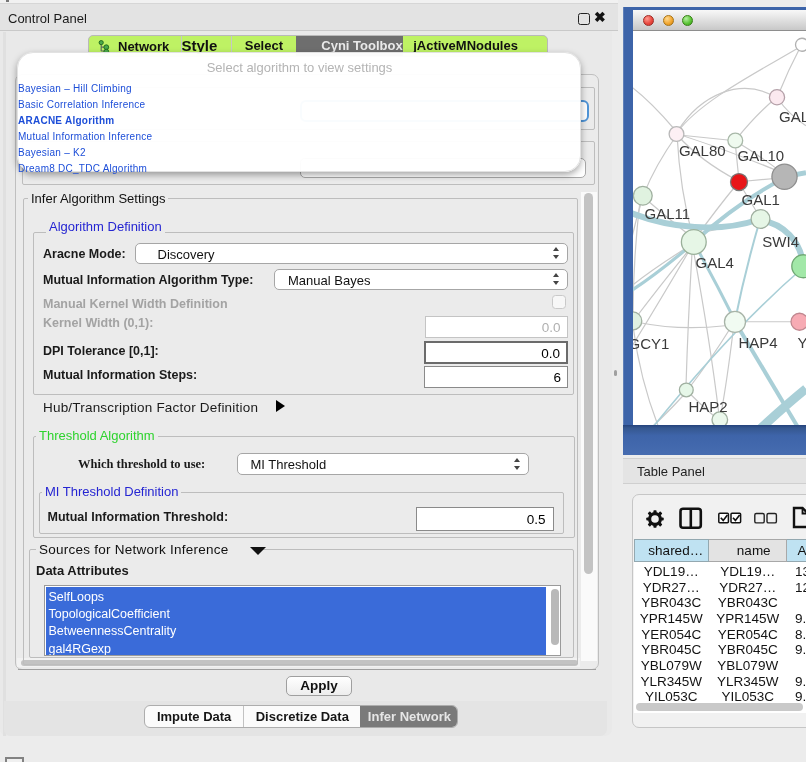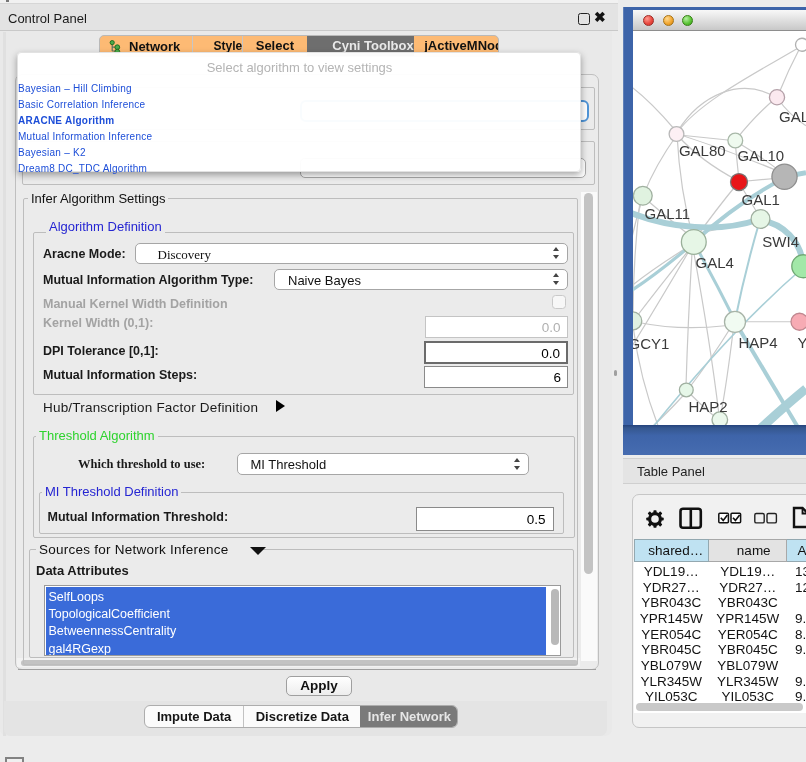--- a/index.html
+++ b/index.html
@@ -46,26 +46,26 @@
 <div class="abs" style="left:21px;top:659.5px;width:557px;height:6.5px;background:#c3c3c3;border-radius:3.5px;"></div>
 
 <div class="grp" style="left:23px;top:198px;width:555px;height:467px;"></div>
 <div class="gtitle" style="left:28px;top:191.5px;color:#111;">Infer Algorithm Settings</div>
 
 <div class="grp" style="left:33px;top:232px;width:540.5px;height:162.5px;"></div>
 <div class="gtitle" style="left:46px;top:220px;color:#2525d2;">Algorithm Definition</div>
 
 <div class="lbl" style="left:43px;top:247px;">Aracne Mode:</div>
 <div class="combo" style="left:134.5px;top:242.5px;width:433px;height:21.5px;">
-      <span class="ct" style="left:22px;font-family:Liberation Serif, serif;">Discovery</span>
+      <span class="ct" style="left:22px;">Discovery</span>
       <span class="carr"></span>
     </div>
 <div class="lbl" style="left:43px;top:272.5px;">Mutual Information Algorithm Type:</div>
 <div class="combo" style="left:274px;top:268.5px;width:294px;height:21.5px;">
-      <span class="ct" style="left:13px;">Naive Bayes</span>
+      <span class="ct" style="left:13px;">Manual Bayes</span>
       <span class="carr"></span>
     </div>
 <div class="lbl dis" style="left:43px;top:297px;">Manual Kernel Width Definition</div>
 <div class="abs" style="left:551.5px;top:295px;width:14px;height:14px;background:#f7f7f7;border:1.5px solid #c9c9c9;border-radius:3.5px;box-sizing:border-box;"></div>
 <div class="lbl dis" style="left:43px;top:315.5px;">Kernel Width (0,1):</div>
 <div class="fld" style="left:424.5px;top:316px;width:143px;height:21.5px;border:1px solid #c4c4c4;color:#b0b0b0;padding:3px 6px 0 0;">0.0</div>
 <div class="lbl" style="left:43px;top:344px;">DPI Tolerance [0,1]:</div>
 <div class="fld" style="left:424px;top:340.5px;width:144px;height:23px;border:2px solid #6b6b6b;padding:3px 6px 0 0;">0.0</div>
 <div class="lbl" style="left:43px;top:368px;">Mutual Information Steps:</div>
 <div class="fld" style="left:424px;top:366px;width:144px;height:22px;border:1.5px solid #8a8a8a;padding:3px 6px 0 0;">6</div>
@@ -98,24 +98,24 @@
 
 <div class="abs" style="left:144px;top:705px;width:313.5px;height:23px;background:#fbfbfb;border:1px solid #adadad;border-radius:6px;box-sizing:border-box;overflow:hidden;">
 <div class="abs" style="left:0;top:0;width:99.3px;height:23px;text-align:center;font-size:13px;font-weight:600;color:#151515;line-height:22px;border-right:1px solid #c2c2c2;box-sizing:border-box;">Impute Data</div>
 <div class="abs" style="left:99.3px;top:0;width:116px;height:23px;text-align:center;font-size:13px;font-weight:600;color:#151515;line-height:22px;">Discretize Data</div>
 <div class="abs" style="left:215.3px;top:0;width:98.2px;height:23px;background:#7a7a7a;text-align:center;font-size:13px;font-weight:600;color:#e6e6e6;line-height:22px;">Infer Network</div>
 </div>
 
 <div class="abs" style="left:4.5px;top:757px;width:19px;height:12px;background:#f0f0f0;border:2px solid #828282;box-sizing:border-box;"></div>
 <div class="abs" style="left:614px;top:370px;width:3px;height:6px;background:#a0a0a0;border-radius:2px;"></div>
 
-<div class="abs" style="left:88px;top:35px;width:400px;height:21.5px;background:#fdba74;border:1px solid #b9b9b9;border-radius:5px;box-sizing:border-box;overflow:hidden;margin-left:11px;">
+<div class="abs" style="left:88px;top:35px;width:460px;height:21.5px;background:#bef264;border:1px solid #b9b9b9;border-radius:5px;box-sizing:border-box;overflow:hidden;">
 <div class="abs" style="left:0;top:0;width:92.5px;height:21.5px;border-right:1px solid #c6c6c6;box-sizing:border-box;"></div>
 <div class="abs" style="left:29px;top:2.5px;font-size:13px;font-weight:600;color:#111;">Network</div>
-<div class="abs" style="left:92.5px;top:0;width:50.7px;height:21.5px;border-right:1px solid #c6c6c6;box-sizing:border-box;text-align:right;font-size:12px;font-weight:600;color:#111;line-height:20px;">Style</div>
+<div class="abs" style="left:92.5px;top:0;width:50.7px;height:21.5px;border-right:1px solid #c6c6c6;box-sizing:border-box;text-align:left;font-size:15px;font-weight:600;color:#111;line-height:20px;">Style</div>
 <div class="abs" style="left:143.2px;top:0;width:63.4px;height:21.5px;text-align:center;font-size:13px;font-weight:600;color:#111;line-height:20px;">Select</div>
 <div class="abs" style="left:206.6px;top:0;width:107.1px;height:21.5px;background:#6e6e6e;text-align:right;font-size:13px;font-weight:600;color:#e9e9e9;line-height:20px;">Cyni Toolbox</div>
 <div class="abs" style="left:313.7px;top:0;width:125.8px;height:21.5px;text-align:center;font-size:13px;font-weight:600;color:#111;line-height:20px;">jActiveMNodules</div>
 <svg class="abs" style="left:9px;top:4px;" width="14" height="14" viewBox="0 0 14 14">
         <path d="M3.2 3.5 V11 M3.2 7.2 H7 M3.2 11 H7" stroke="#607060" stroke-width="1.2" fill="none"></path>
         <circle cx="3.2" cy="2.6" r="2.1" fill="#4aaa4a" stroke="#1c681c" stroke-width="0.9"></circle>
         <circle cx="8.3" cy="7.2" r="2.4" fill="#4aaa4a" stroke="#1c681c" stroke-width="0.9"></circle>
         <circle cx="8.3" cy="11.6" r="2.4" fill="#4aaa4a" stroke="#1c681c" stroke-width="0.9"></circle>
       </svg>
 </div>
@@ -249,17 +249,17 @@
 <div class="abs" style="left:0;top:0;width:75.5px;height:23.3px;background:#bfe2f2;border:1px solid #93a8b0;box-sizing:border-box;text-align:center;font-size:13.5px;color:#111;line-height:22px;padding-left:9px;">shared…</div>
 <div class="abs" style="left:75.5px;top:0;width:77.5px;height:23.3px;background:#e3e3e3;border:1px solid #a8a8a8;border-left:none;box-sizing:border-box;text-align:center;font-size:13.5px;color:#111;line-height:22px;padding-left:13px;">name</div>
 <div class="abs" style="left:153px;top:0;width:40px;height:23.3px;background:#bfe2f2;border:1px solid #93a8b0;border-left:none;box-sizing:border-box;font-size:13.5px;color:#111;line-height:22px;padding-left:11px;">A</div>
 <div class="abs" style="left:0;top:25.3px;width:75.5px;font-size:13.5px;color:#131313;line-height:15.7px;text-align:center;">YDL19…<br>YDR27…<br>YBR043C<br>YPR145W<br>YER054C<br>YBR045C<br>YBL079W<br>YLR345W<br>YIL053C</div>
 <div class="abs" style="left:75.5px;top:25.3px;width:77.5px;font-size:13.5px;color:#131313;line-height:15.7px;text-align:center;">YDL19…<br>YDR27…<br>YBR043C<br>YPR145W<br>YER054C<br>YBR045C<br>YBL079W<br>YLR345W<br>YIL053C</div>
 <div class="abs" style="left:161.5px;top:25.3px;width:45px;font-size:13.5px;color:#131313;line-height:15.7px;">13.1<br>12.4<br>&nbsp;<br>9.14<br>8.37<br>9.41<br>&nbsp;<br>9.08<br>9.3</div>
 <div class="abs" style="left:0;top:163.3px;width:172.5px;height:10.7px;background:#fff;"></div>
 <div class="abs" style="left:2px;top:164.3px;width:167px;height:8px;background:#c9c9c9;border-radius:4px;"></div>
 </div>
 
-<div class="abs" style="left:16.5px;top:52px;width:564px;height:119.5px;background:rgba(255,255,255,0.97);border-radius:4px;box-shadow:0 3px 7px rgba(0,0,0,0.35);border:1px solid #e2e2e2;box-sizing:border-box;">
+<div class="abs" style="left:16.5px;top:52px;width:564px;height:119.5px;background:rgba(255,255,255,0.97);border-radius:16px;box-shadow:0 3px 7px rgba(0,0,0,0.35);border:1px solid #e2e2e2;box-sizing:border-box;">
 <div class="abs" style="left:0;top:7px;width:564px;text-align:center;font-size:13px;color:#b4b4b4;">Select algorithm to view settings</div>
 <div class="abs" style="left:0.5px;top:28px;font-size:10px;letter-spacing:0.25px;color:#1d4ed8;line-height:16px;white-space:nowrap;">Bayesian – Hill Climbing<br>Basic Correlation Inference<br><b>ARACNE Algorithm</b><br>Mutual Information Inference<br>Bayesian – K2<br>Dream8 DC_TDC Algorithm</div>
 </div>
 </div>
 
 </body></html>

